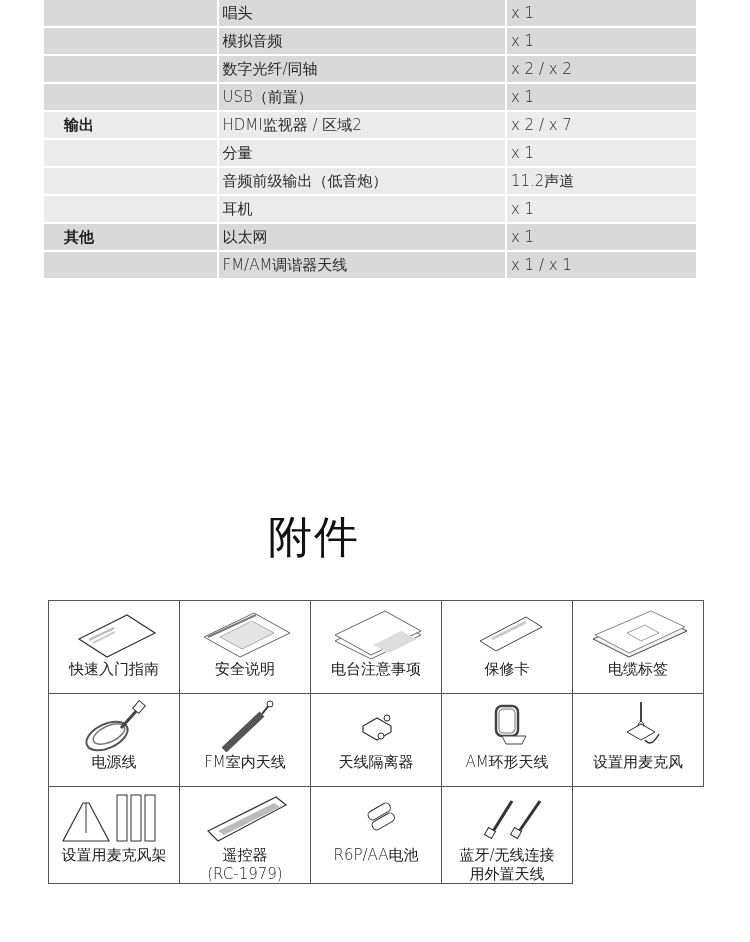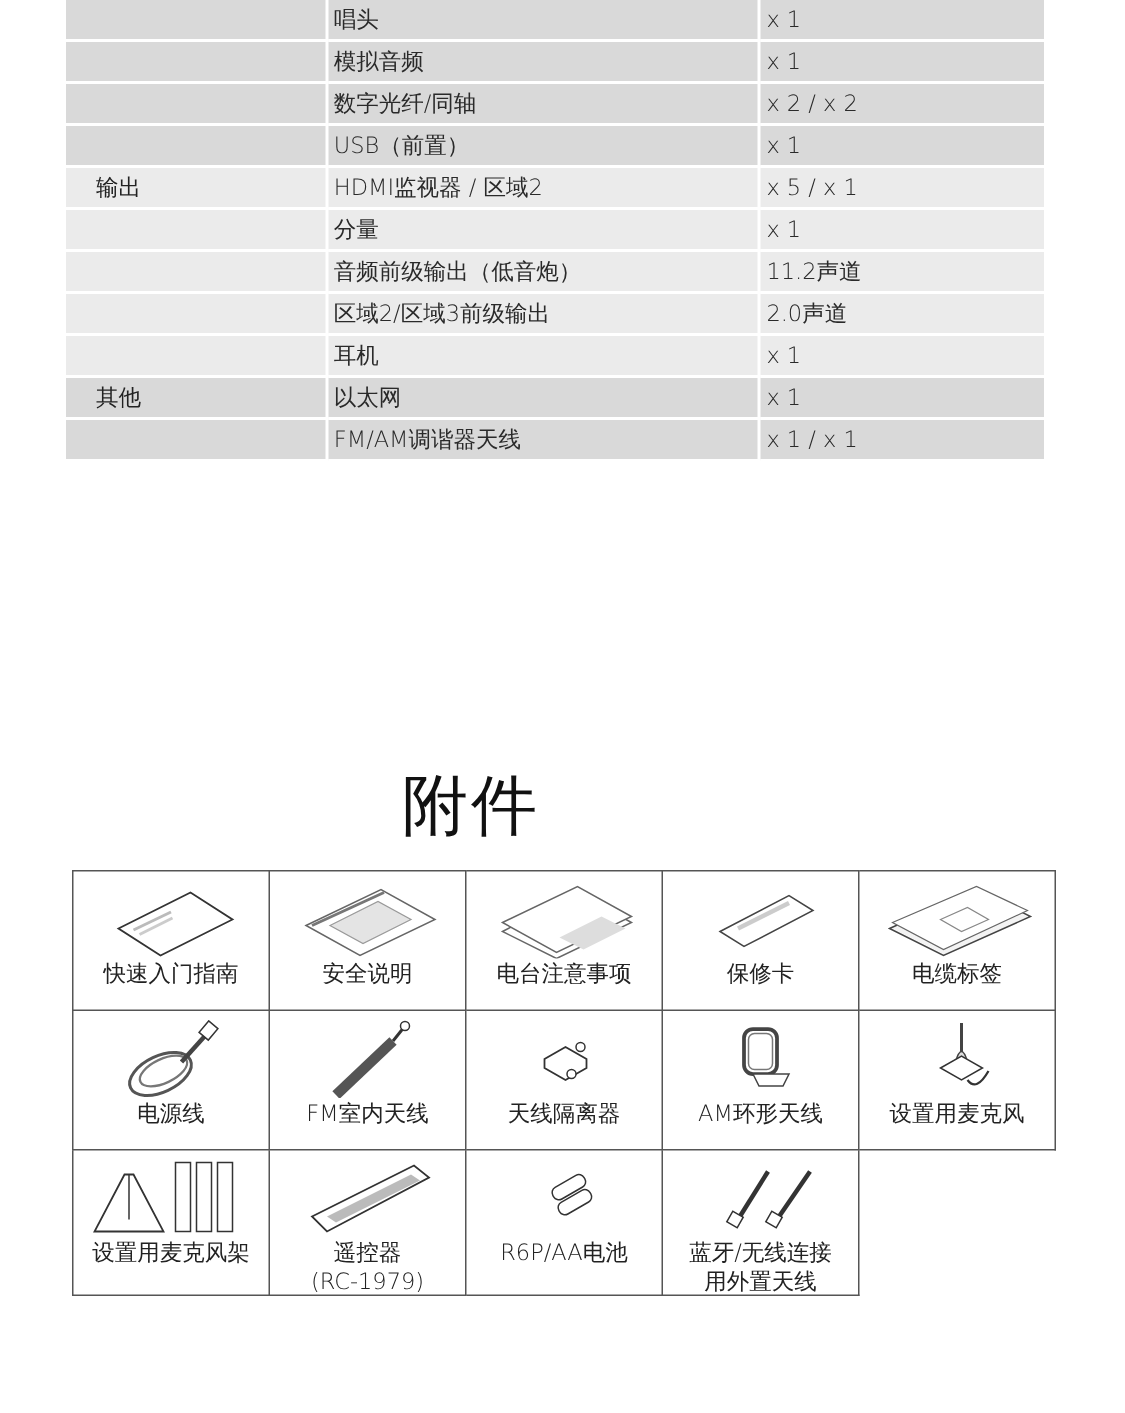--- a/index.html
+++ b/index.html
@@ -3,31 +3,31 @@
 <meta charset="utf-8">
 <style>
   html, body { margin:0; padding:0; background:#ffffff; }
   body { width:750px; height:942px; position:relative; overflow:hidden;
          font-family:"DejaVu Sans", "Liberation Sans", sans-serif; color:#2a2a2a; }
 
   
   .spec-table { position:absolute; left:44px; top:0; width:652px; border-collapse:collapse; }
   .spec-table td { height:26px; padding:0 0 0 4px; font-size:15px; font-weight:300;
                    border-bottom:2px solid #ffffff; vertical-align:middle; line-height:26px; }
-  .spec-table td.c1 { width:157px; font-weight:normal; font-size:15px; color:#222; border-right:2px solid #ffffff;padding-left:20px; }
+  .spec-table td.c1 { width:157px; font-weight:bold; font-size:15px; color:#222; border-right:2px solid #ffffff;padding-left:20px; }
   .spec-table td.c2 { width:290px; border-right:2px solid #ffffff;margin-top:32px; }
   .spec-table td.c3 { width:190px;margin-top:13px; }
   .dark td { background:#d9d9d9; }
   .light td { background:#ebebeb; }
 
   .section-title { position:absolute; left:0; width:628px; top:508px; text-align:center;
                    font-size:44px; font-weight:300; color:#111; letter-spacing:2px; }
 
   
-  .acc-grid { position:absolute; left:48px; top:580px; border-collapse:collapse; }
+  .acc-grid { position:absolute; left:48px; top:600px; border-collapse:collapse; }
   .acc-grid td { width:130px; height:92px; border:1px solid #555; padding:0; text-align:center;
                  vertical-align:top; position:relative; }
   .acc-grid td.empty-top { border-top:1px solid #555; border-left:1px solid #555; border-right:none; border-bottom:none; }
   .acc-icon { display:block; margin:6px auto 0; height:52px; width:110px; }
   .acc-label { display:block; font-size:15px; font-weight:300; color:#222; line-height:17px; margin-top:2px; }
 </style>
 </head>
 <body>
 
 <table class="spec-table">
@@ -48,36 +48,31 @@
         <td class="c3">x 2 / x 2</td>
       </tr>
     <tr class="dark">
         <td class="c1"></td>
         <td class="c2">USB（前置）</td>
         <td class="c3">x 1</td>
       </tr>
     <tr class="light">
         <td class="c1">输出</td>
         <td class="c2">HDMI监视器 / 区域2</td>
-        <td class="c3">x 5 / x 1</td>
+        <td class="c3">x 2 / x 7</td>
       </tr>
     <tr class="light">
         <td class="c1"></td>
         <td class="c2">分量</td>
         <td class="c3">x 1</td>
       </tr>
     <tr class="light">
         <td class="c1"></td>
         <td class="c2">音频前级输出（低音炮）</td>
         <td class="c3">11.2声道</td>
-      </tr>
-    <tr class="light">
-        <td class="c1"></td>
-        <td class="c2">区域2/区域3前级输出</td>
-        <td class="c3">2.0声道</td>
       </tr>
     <tr class="light">
         <td class="c1"></td>
         <td class="c2">耳机</td>
         <td class="c3">x 1</td>
       </tr>
     <tr class="dark">
         <td class="c1">其他</td>
         <td class="c2">以太网</td>
         <td class="c3">x 1</td>

